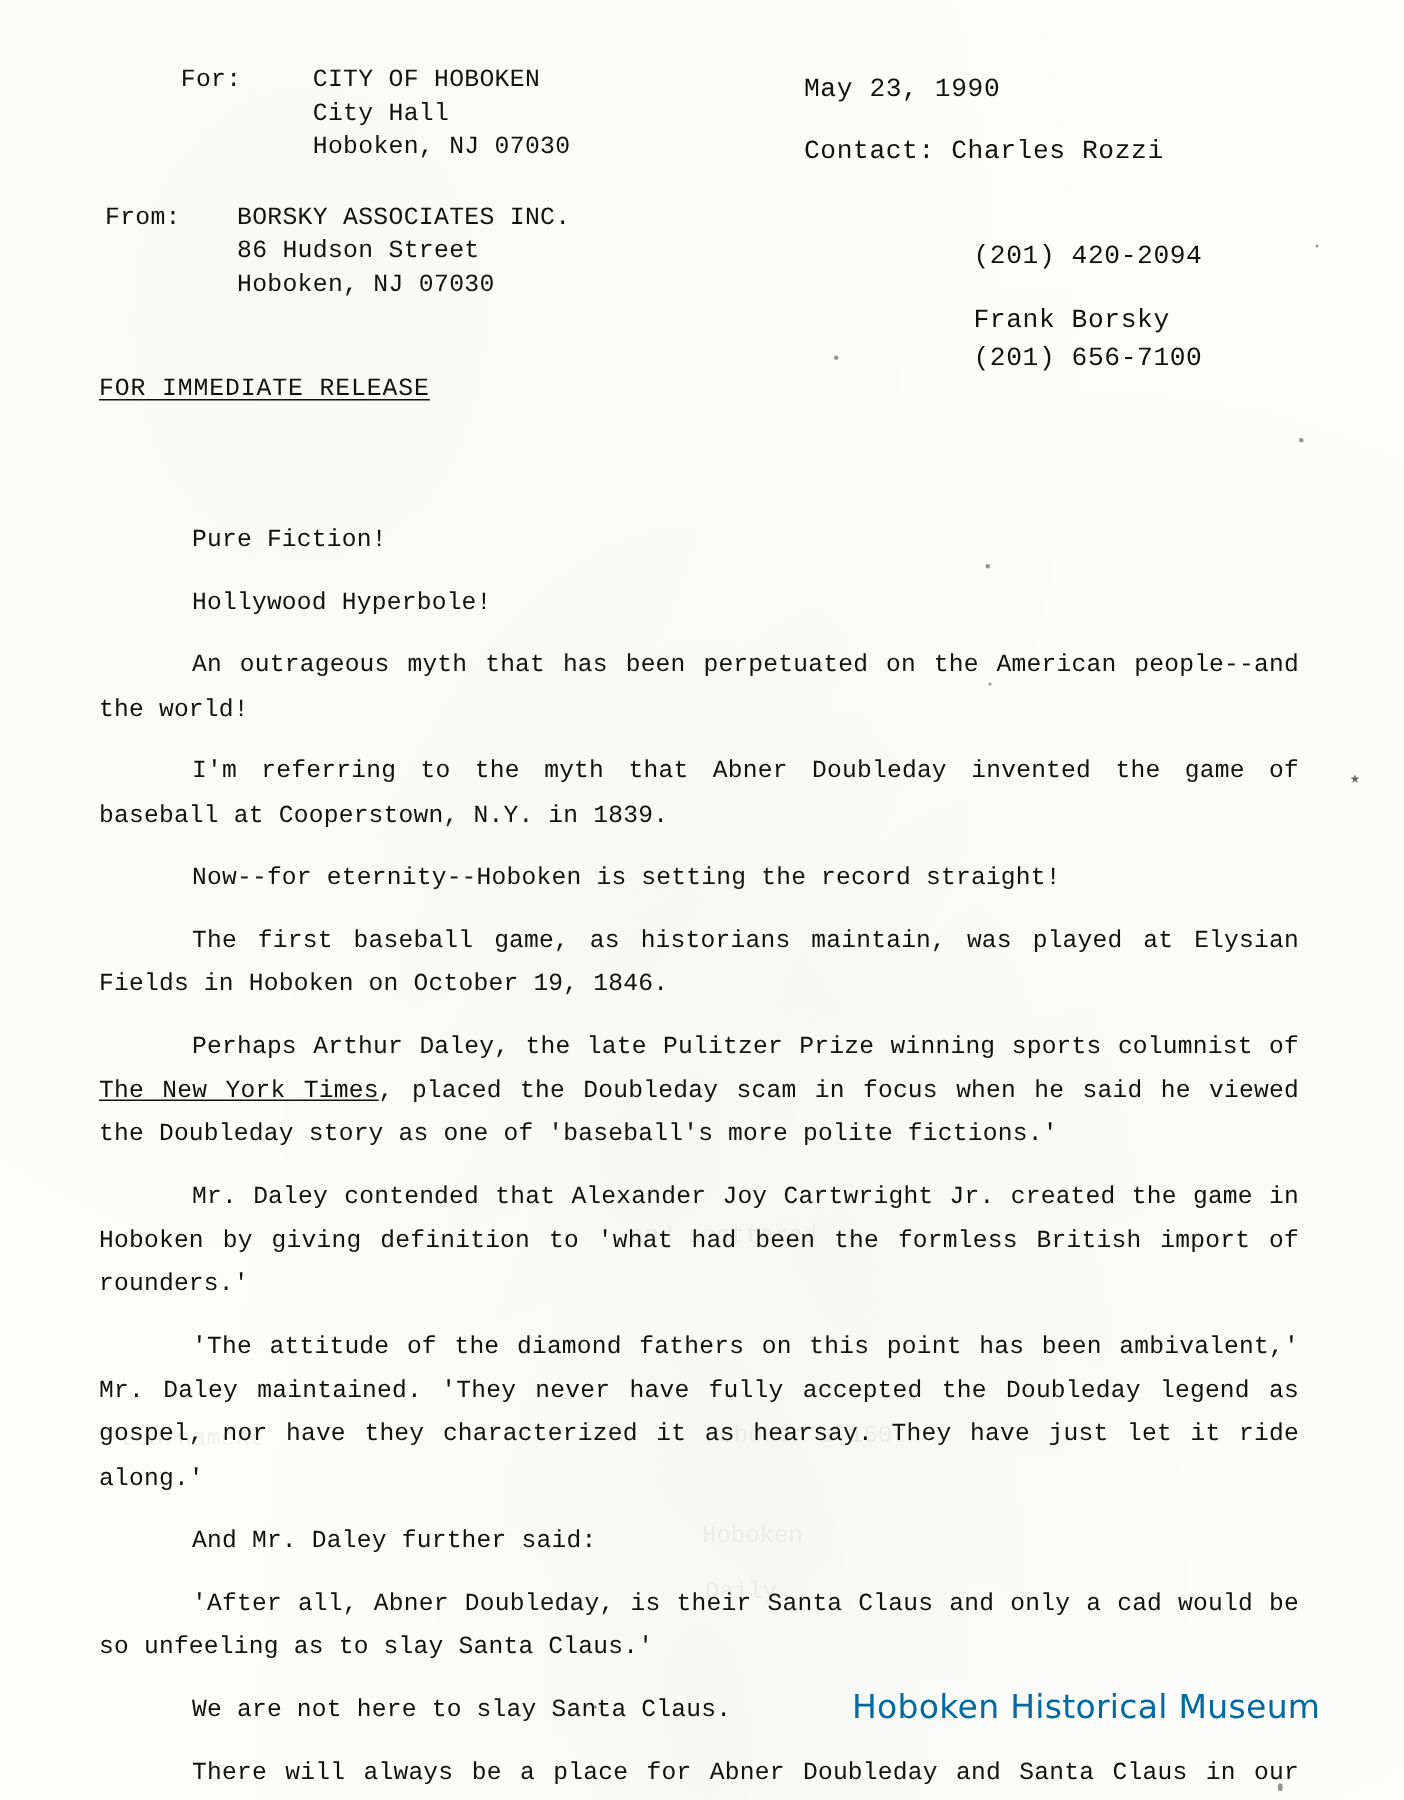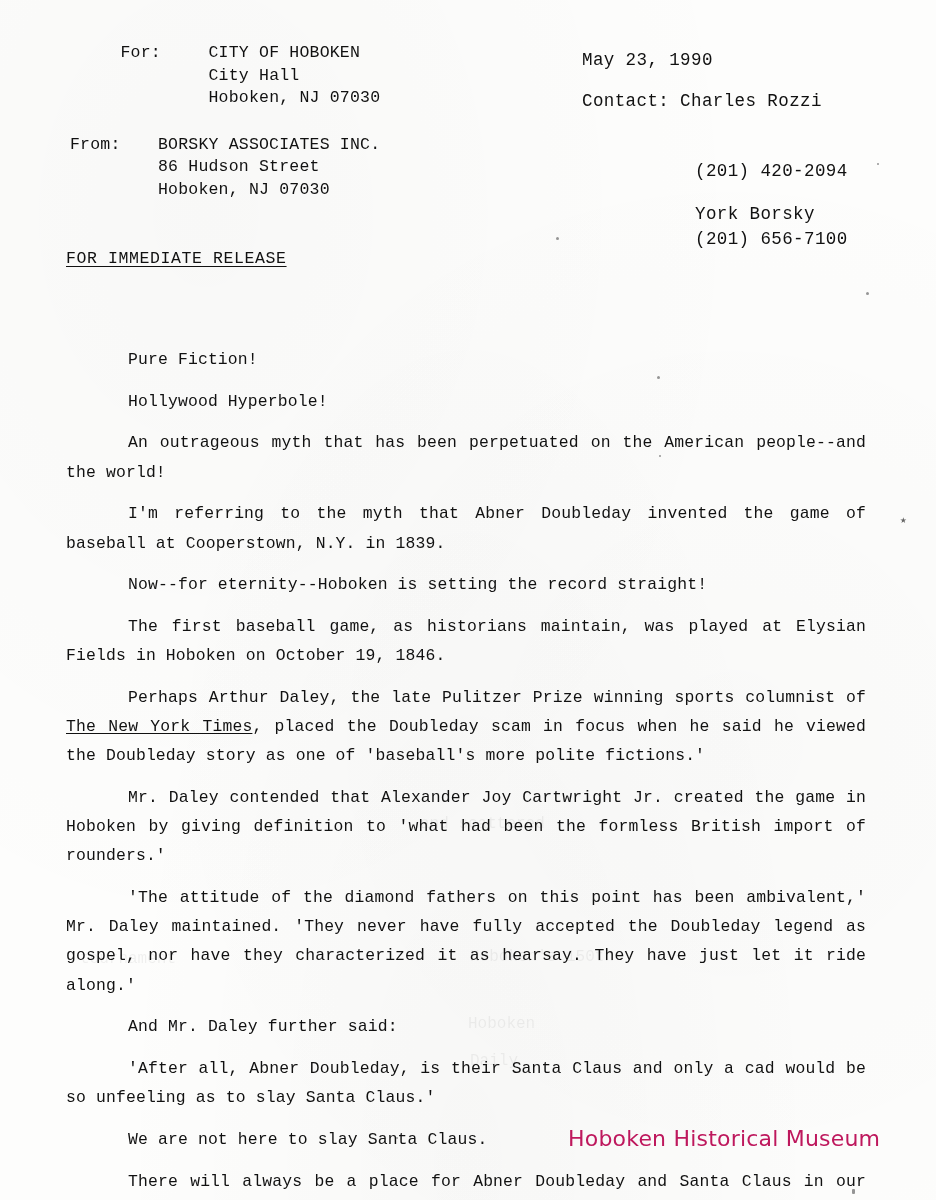--- a/index.html
+++ b/index.html
@@ -47,21 +47,21 @@
     line-height: 22.5px;
     letter-spacing: 0.2px;
   }
   .addr-block { display: flex; justify-content: flex-end; }
   .addr-label { width: 88px; flex: none; }
   .addr-lines { white-space: pre-line; }
   .block-gap { height: 24px; }
 
   .hdr-right {
     position: absolute;
-    left: 582px;
+    left: 536px;
     top: 6px;
     font-size: 17.5px;
     line-height: 25px;
     letter-spacing: 0.4px;
   }
   .hdr-right .date { margin-bottom: 16px; }
   .hdr-right .contact-line2 { padding-left: 113px; margin-top: 45px; }
   .hdr-right .sender { margin-top: 18px; padding-left: 113px; }
   .hdr-right .sender-line2 { padding-left: 113px; }
 
@@ -104,21 +104,21 @@
     text-underline-offset: 2px;
   }
 
   
   .watermark {
     position: absolute;
     left: 568px;
     top: 1126px;
     font-family: "DejaVu Sans", "Liberation Sans", sans-serif;
     font-size: 22px;
-    color: #be185d;
+    color: #0369a1;
     letter-spacing: 0.2px;
     white-space: nowrap;
   }
 
   
   .speck {
     position: absolute;
     background: #6e6e6e;
     border-radius: 50%;
     opacity: 0.72;
@@ -174,21 +174,21 @@
         <div class="addr-lines">BORSKY ASSOCIATES INC.
 86 Hudson Street
 Hoboken, NJ 07030</div>
       </div>
     </div>
 
     <div class="hdr-right">
       <div class="date">May 23, 1990</div>
       <div>Contact: Charles Rozzi</div>
       <div class="contact-line2">(201) 420-2094</div>
-      <div class="sender">York Borsky</div>
+      <div class="sender">Frank Borsky</div>
       <div class="sender-line2">(201) 656-7100</div>
     </div>
 
   </div>
 
   <div class="headings layer">
     <div class="h-row">
       <span class="h-line">FOR IMMEDIATE RELEASE</span>
     </div>
   </div>

